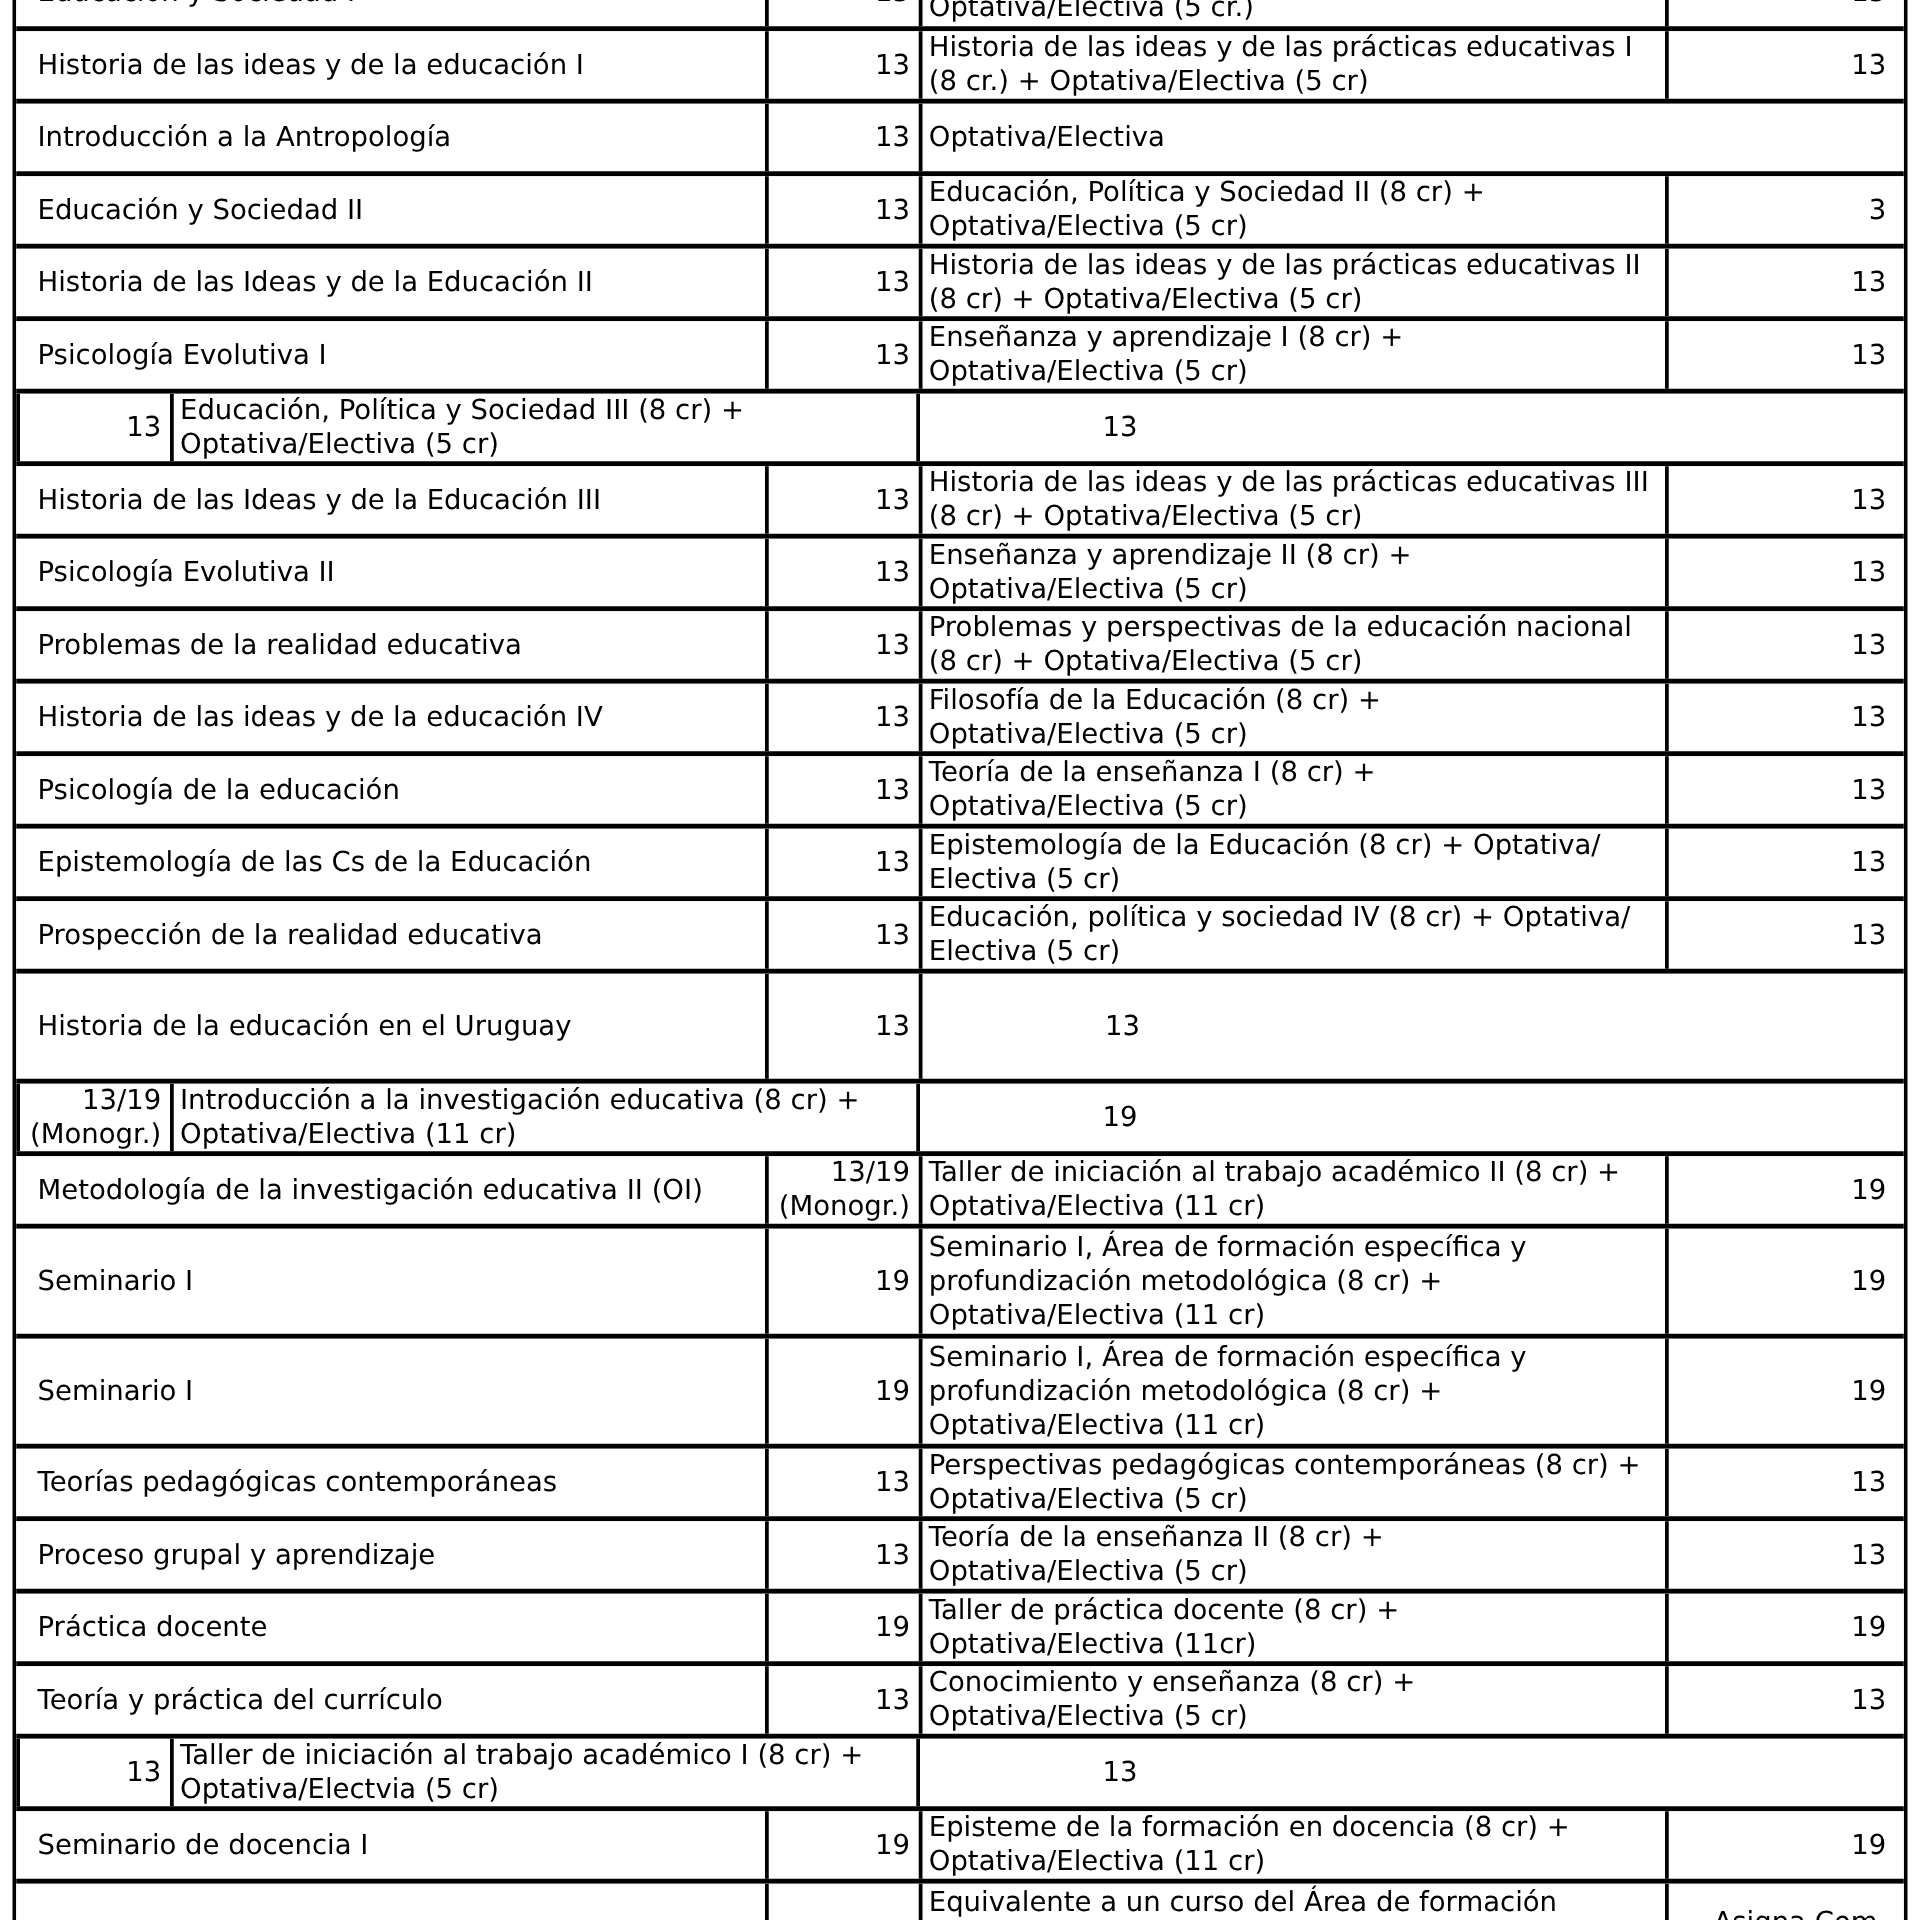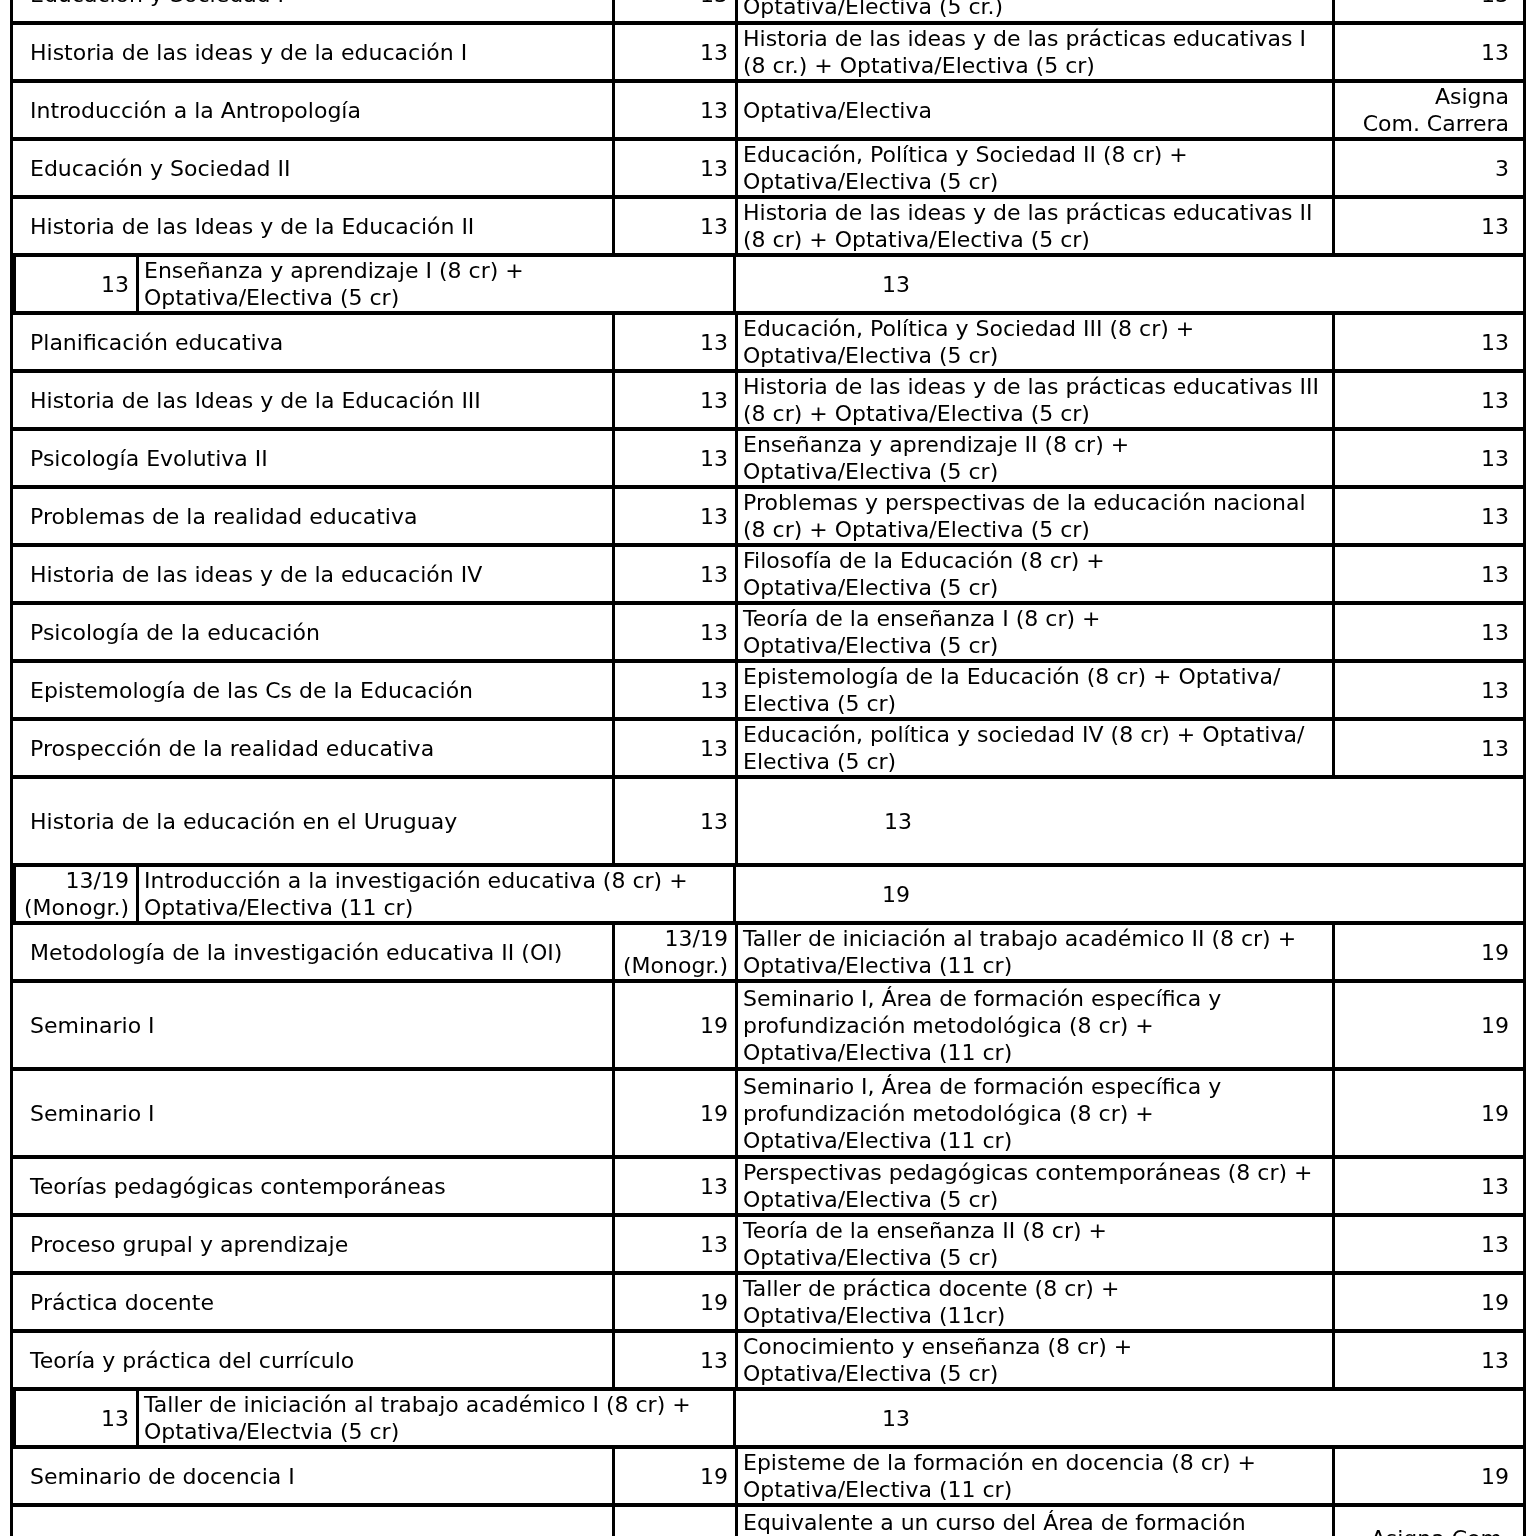--- a/index.html
+++ b/index.html
@@ -89,45 +89,43 @@
         <div class="cell c1">Historia de las ideas y de la educación I</div>
         <div class="cell c2">13</div>
         <div class="cell c3">Historia de las ideas y de las prácticas educativas I
 (8 cr.) + Optativa/Electiva (5 cr)</div>
         <div class="cell c4">13</div>
       </div>
       <div class="row">
         <div class="cell c1">Introducción a la Antropología</div>
         <div class="cell c2">13</div>
         <div class="cell c3">Optativa/Electiva</div>
-        <div class="cell c4">Asigna
-Com. Carrera</div>
       </div>
       <div class="row">
         <div class="cell c1">Educación y Sociedad II</div>
         <div class="cell c2">13</div>
         <div class="cell c3">Educación, Política y Sociedad II (8 cr) +
 Optativa/Electiva (5 cr)</div>
         <div class="cell c4">3</div>
       </div>
       <div class="row">
         <div class="cell c1">Historia de las Ideas y de la Educación II</div>
         <div class="cell c2">13</div>
         <div class="cell c3">Historia de las ideas y de las prácticas educativas II
 (8 cr) + Optativa/Electiva (5 cr)</div>
         <div class="cell c4">13</div>
       </div>
       <div class="row">
+        <div class="cell c1">Psicología Evolutiva I</div>
         <div class="cell c2">13</div>
         <div class="cell c3">Enseñanza y aprendizaje I (8 cr) +
 Optativa/Electiva (5 cr)</div>
         <div class="cell c4">13</div>
       </div>
       <div class="row">
-        <div class="cell c1">Planificación educativa</div>
         <div class="cell c2">13</div>
         <div class="cell c3">Educación, Política y Sociedad III (8 cr) +
 Optativa/Electiva (5 cr)</div>
         <div class="cell c4">13</div>
       </div>
       <div class="row">
         <div class="cell c1">Historia de las Ideas y de la Educación III</div>
         <div class="cell c2">13</div>
         <div class="cell c3">Historia de las ideas y de las prácticas educativas III
 (8 cr) + Optativa/Electiva (5 cr)</div>

